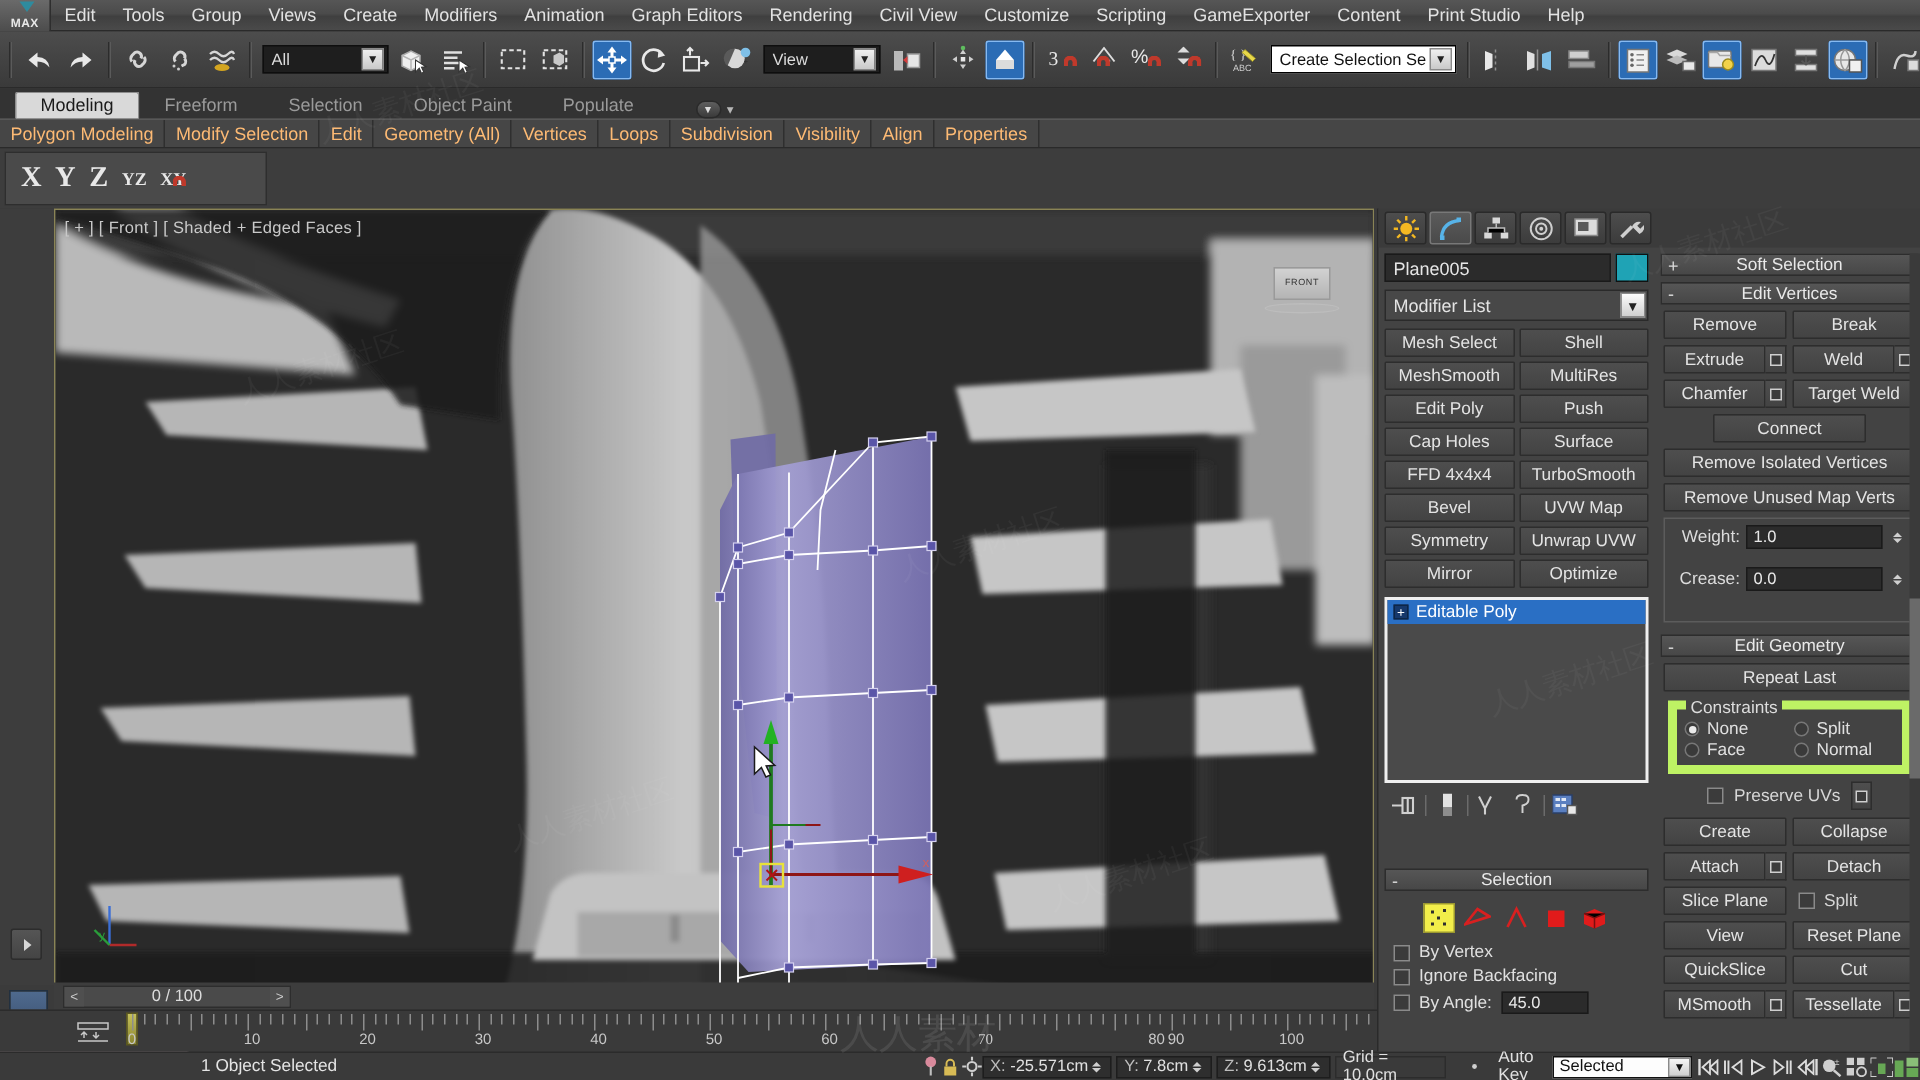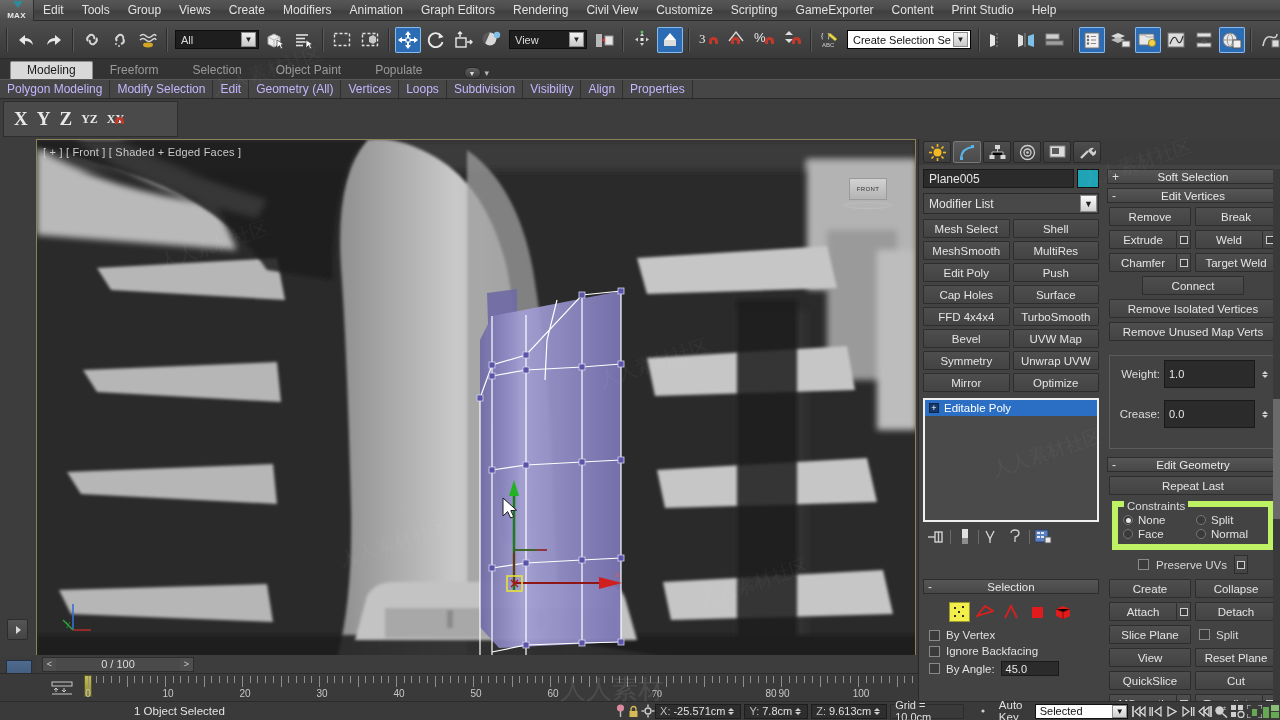--- a/index.html
+++ b/index.html
@@ -78,21 +78,21 @@
     border-radius: 2px 2px 0 0;
   }
   .ribdrop { display:flex; align-items:center; gap:4px; padding-left:24px; }
   .ribdrop .pill {
     width:17px;height:12px;border-radius:7px;background:linear-gradient(#5f5f5f,#3a3a3a);
     border:1px solid #2a2a2a; display:flex;align-items:center;justify-content:center;
     font-size:7px;color:#ddd;
   }
   .ribbtns { display: flex; height: 19px; background: #464646; border-top:1px solid #585858; }
   .ribbtn {
-    padding: 0 7px; font-size: 12px; color: #c4b5fd; line-height: 18px;
+    padding: 0 7px; font-size: 12px; color: #fdba74; line-height: 18px;
     border-right: 1px solid #2f2f2f; white-space: nowrap;
   }
 
   
   .axisbar {
     position: absolute; left: 0; top: 99px; width: 1280px; height: 40px;
     background: #3d3d3d;
   }
   .axisgroup {
     position:absolute; left:3px; top:2px; width: 175px; height: 36px;
@@ -238,21 +238,21 @@
   .withbox { display:flex; gap:0; }
   .withbox .mbtn { flex:1; }
   .sqbtn {
     width:14px;height:19px; background:linear-gradient(#4e4e4e,#434343);
     border:1px solid #2d2d2d; border-left:none; display:flex;align-items:center;justify-content:center;
   }
   .sqbtn i { width:8px;height:8px; border:1px solid #cfcfcf; background:#3b3b3b; display:block;}
   .fieldrow { display:flex; align-items:center; gap:4px; margin-bottom:12px; padding:0 4px; }
   .fieldrow label { font-size:11.5px; color:#dcdcdc; width:44px; text-align:right; }
   .numfield {
-    flex:1; height:28px; background:#2b2b2b; border:1px solid #1a1a1a;
+    flex:1; height:16px; background:#2b2b2b; border:1px solid #1a1a1a;
     display:flex;align-items:center;padding:0 4px; font-size:11px; color:#e8e8e8;
   }
   .group {
     border:6px solid #bef264; margin:6px 3px 5px 3px; padding:7px 5px 4px 5px; position:relative;
   }
   .group > .gtitle {
     position:absolute; top:-7px; left:6px; background:#434343; padding:0 3px;
     font-size:11.5px; color:#dcdcdc;
   }
   .radiorow { display:grid; grid-template-columns:1fr 1fr; gap:2px 6px; }
@@ -1336,21 +1336,21 @@
               <div class="sqbtn">
                   <i></i>
                 </div>
             </div>
             <div class="mbtn">Target Weld</div>
           </div>
           <div style="display:flex;justify-content:center;margin-bottom:4px;">
             <div class="mbtn" style="width:102px;">Connect</div>
           </div>
           <div class="mbtn wide" style="margin-bottom:4px;">Remove Isolated Vertices</div>
-          <div class="mbtn wide" style="margin-bottom:14px;">Remove Unused Map Verts</div>
+          <div class="mbtn wide" style="margin-bottom:4px;">Remove Unused Map Verts</div>
           <div style="border:1px solid #5c5c5c; padding:4px 2px;">
             <div class="fieldrow">
               <label>Weight:</label>
               <span class="numfield">1.0</span>
               <span class="spin">
                   <i class="u"></i>
                   <i class="d"></i>
                 </span>
             </div>
             <div class="fieldrow" style="margin-bottom:16px;">

